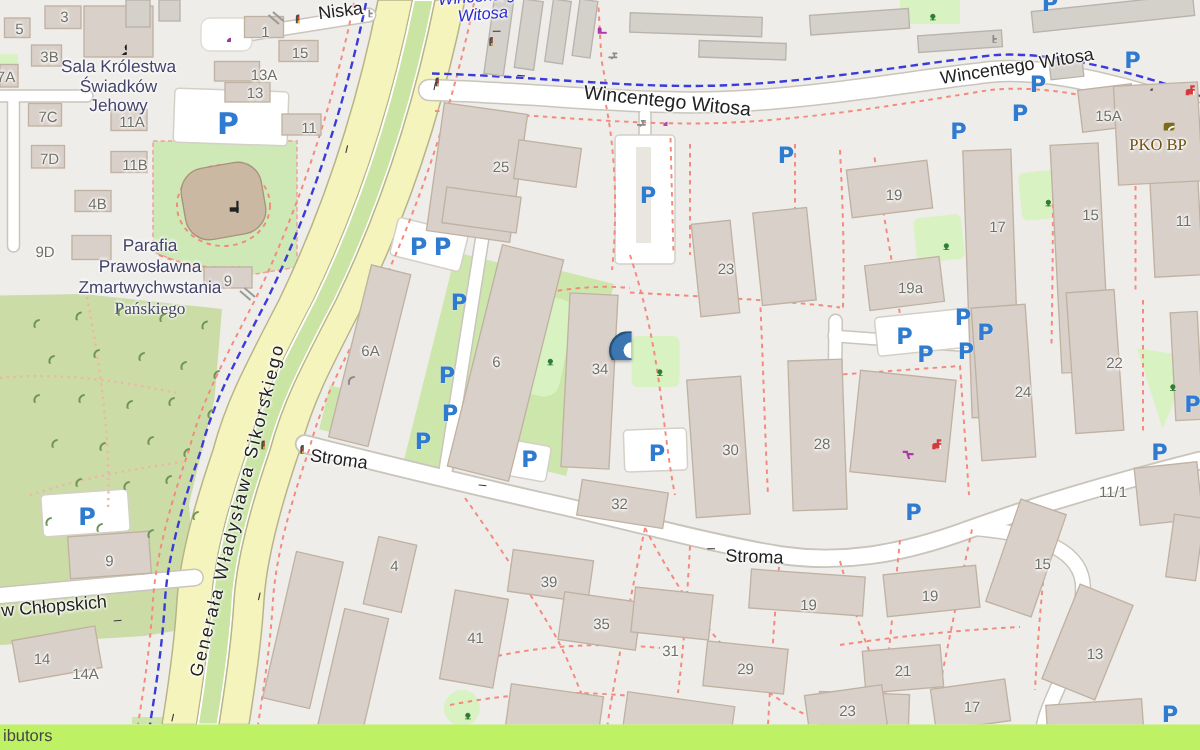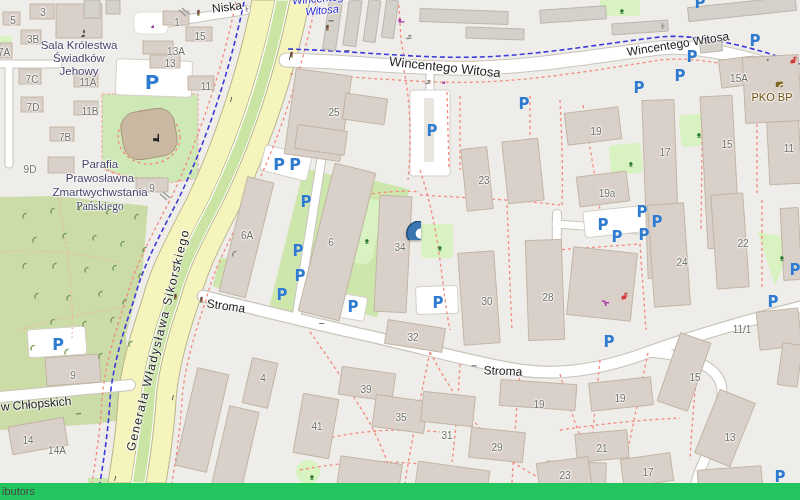--- a/index.html
+++ b/index.html
@@ -6,28 +6,28 @@
   #app{position:relative;width:800px;height:500px;overflow:hidden;background:var(--bg,#eeedea);font-family:"Liberation Sans",sans-serif;}
   #map{position:absolute;left:0;top:0;width:800px;height:483px;overflow:hidden;}
   #basemap{position:absolute;left:0;top:0;}
   #overlay{position:absolute;left:0;top:0;width:800px;height:483px;}
   .lbl{position:absolute;white-space:nowrap;transform:translate(-50%,-50%);
        text-shadow:0 0 2px #fff,0 0 2px #fff,0 1px 2px #fff,0 -1px 2px #fff;}
   .street{font-size:12px;color:#222;}
   .bnum{font-size:10px;color:#70706a;}
   .poi{font-size:11.5px;color:#45446b;}
   .cycle{font-size:11px;color:#2a2ad0;font-style:italic;}
-  .bank{font-size:11px;color:#6e4f0e;}
+  .bank{font-size:11px;color:#6e4f0e;font-family:Liberation Serif, serif;}
   .sikorskiego{letter-spacing:1.5px;}
   .p-ico{position:absolute;color:var(--accent-parking,#2f7bd0);font-weight:bold;
          font-family:"DejaVu Sans",sans-serif;transform:translate(-50%,-50%);
          text-shadow:0 0 1px #fff;line-height:1;}
   .map-icon{position:absolute;transform:translate(-50%,-50%);line-height:0;}
   .map-icon.marker{transform:translate(-50%,-100%);filter:drop-shadow(0 1px 1px rgba(0,0,0,.35));}
-  #attrib{position:absolute;left:0;right:0;bottom:0;height:17px;background:#22c55e;
+  #attrib{position:absolute;left:0;right:0;bottom:0;height:17px;background:#bef264;
           font-size:11px;color:#454545;line-height:16px;padding-left:2px;}
 </style>
 </head>
 <body>
 
 <div id="app">
   <div id="map">
 
     <svg id="basemap" width="800" height="483" viewBox="0 0 800 483">
 
@@ -360,21 +360,21 @@
         <span class="lbl poi" style="left: 100px; top: 206px; transform: translate(-50%, -50%); font-family: Liberation Serif, serif;">Pańskiego</span>
         <span class="lbl bank" style="left: 772px; top: 97px; transform: translate(-50%, -50%);">PKO BP</span>
         <span class="lbl bnum" style="left: 43px; top: 12px; transform: translate(-50%, -50%);">3</span>
         <span class="lbl bnum" style="left: 13px; top: 20px; transform: translate(-50%, -50%);">5</span>
         <span class="lbl bnum" style="left: 33px; top: 39px; transform: translate(-50%, -50%);">3B</span>
         <span class="lbl bnum" style="left: 4px; top: 52px; transform: translate(-50%, -50%);">7A</span>
         <span class="lbl bnum" style="left: 32px; top: 79px; transform: translate(-50%, -50%);">7C</span>
         <span class="lbl bnum" style="left: 33px; top: 107px; transform: translate(-50%, -50%);">7D</span>
         <span class="lbl bnum" style="left: 88px; top: 82px; transform: translate(-50%, -50%);">11A</span>
         <span class="lbl bnum" style="left: 90px; top: 111px; transform: translate(-50%, -50%);">11B</span>
-        <span class="lbl bnum" style="left: 65px; top: 137px; transform: translate(-50%, -50%);">7B</span>
+        <span class="lbl bnum" style="left: 65px; top: 137px; transform: translate(-50%, -50%);">4B</span>
         <span class="lbl bnum" style="left: 30px; top: 169px; transform: translate(-50%, -50%);">9D</span>
         <span class="lbl bnum" style="left: 152px; top: 188px; transform: translate(-50%, -50%);">9</span>
         <span class="lbl bnum" style="left: 177px; top: 22px; transform: translate(-50%, -50%);">1</span>
         <span class="lbl bnum" style="left: 200px; top: 36px; transform: translate(-50%, -50%);">15</span>
         <span class="lbl bnum" style="left: 176px; top: 51px; transform: translate(-50%, -50%);">13A</span>
         <span class="lbl bnum" style="left: 170px; top: 63px; transform: translate(-50%, -50%);">13</span>
         <span class="lbl bnum" style="left: 206px; top: 86px; transform: translate(-50%, -50%);">11</span>
         <span class="lbl bnum" style="left: 334px; top: 112px; transform: translate(-50%, -50%);">25</span>
         <span class="lbl bnum" style="left: 247px; top: 235px; transform: translate(-50%, -50%);">6A</span>
         <span class="lbl bnum" style="left: 331px; top: 242px; transform: translate(-50%, -50%);">6</span>

